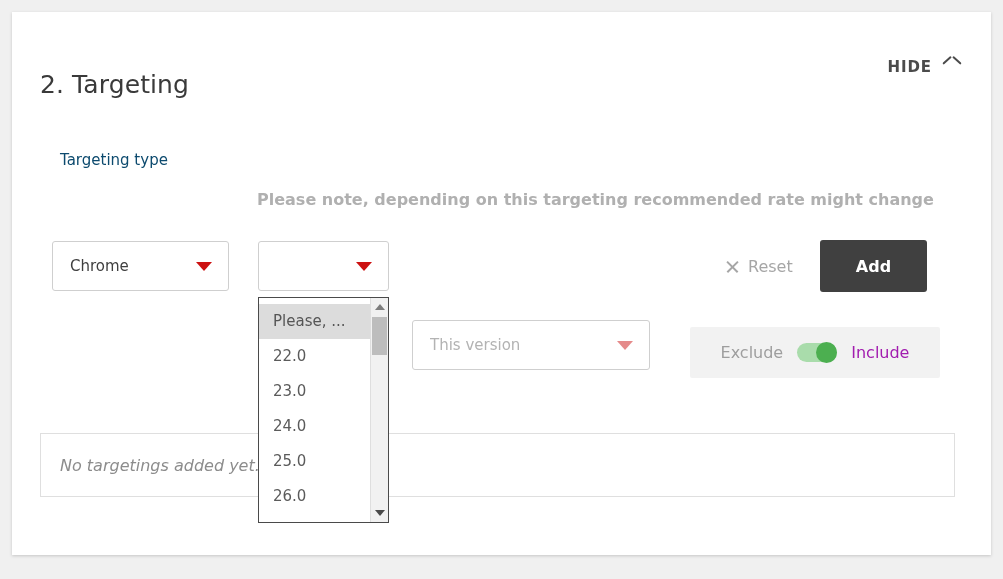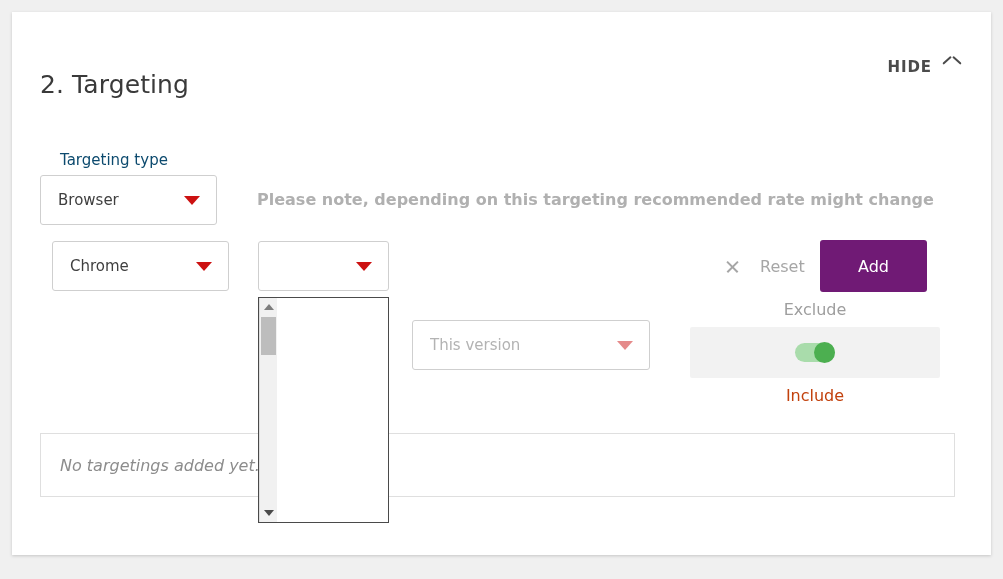--- a/index.html
+++ b/index.html
@@ -169,21 +169,21 @@
     height: 38px;
     background: #bdbdbd;
     cursor: grab;
   }
 
   
   .reset-button {
     position: absolute;
     display: flex;
     align-items: center;
-    gap: 20px;
+    gap: 8px;
     cursor: pointer;
     user-select: none;
   }
   .x-icon {
     position: relative;
     width: 15px;
     height: 15px;
   }
   .x-icon::before,
   .x-icon::after {
@@ -196,44 +196,44 @@
     background: #a6a6a6;
   }
   .x-icon::before { transform: rotate(45deg); }
   .x-icon::after  { transform: rotate(-45deg); }
   .reset-label {
     font-size: 16px;
     color: #a6a6a6;
   }
   .add-button {
     position: absolute;
-    background: #701a75;
+    background: #404040;
     color: #ffffff;
     border: none;
     border-radius: 3px;
     font-family: "DejaVu Sans", sans-serif;
     font-size: 16px;
     cursor: pointer;
     padding: 0;
+    font-weight: bold;
   }
 
   
   .incl-excl {
     position: absolute;
     background: #f2f2f2;
     display: flex;
     align-items: center;
     justify-content: center;
-    gap: 24px;
+    gap: 14px;
     border-radius: 2px;
-    flex-direction: column;
   }
   .ie-label { font-size: 16px; white-space: nowrap; }
   .ie-label.off { color: #9e9e9e; }
-  .ie-label.on  { color: #c2410c; }
+  .ie-label.on  { color: #a21caf; }
   .switch {
     position: relative;
     width: 40px;
     height: 19px;
     background: #a9dcab;
     border-radius: 10px;
     cursor: pointer;
     flex: 0 0 auto;
   }
   .switch .knob {
@@ -271,24 +271,20 @@
     <div class="page-title">2. Targeting</div>
 
     <div class="hide-toggle">
       <span class="hide-label">HIDE</span>
       <span class="chevron-up"></span>
     </div>
   </div>
 
   <div class="field-label" style="left:48px; top:139px;">Targeting type</div>
 
-  <div class="select-box" style="left:28px; top:163px; width:177px; height:50px;">
-    <span class="select-value">Browser</span>
-    <span class="select-arrow"></span>
-  </div>
 
   <div class="field-label" style="left:245px; top:178px; color:#b0b0b0; font-size:16px;font-weight:bold;">Please note, depending on this targeting recommended rate might change</div>
 
   <div class="select-box" style="left:40px; top:229px; width:177px; height:50px;">
     <span class="select-value">Chrome</span>
     <span class="select-arrow"></span>
   </div>
 
   <div class="select-box" style="left:246px; top:229px; width:131px; height:50px;">
     <span class="select-value"></span>
@@ -313,20 +309,28 @@
       <span class="knob"></span>
     </span>
     <span class="ie-label on">Include</span>
   </div>
 
   <div class="empty-box" style="left:28px; top:421px; width:915px; height:64px;">
     <span class="empty-text">No targetings added yet.</span>
   </div>
 
   <div class="dropdown-panel" style="left:246px; top:285px; width:131px; height:226px;">
+    <div class="dropdown-list">
+      <div class="dropdown-item selected">Please, ...</div>
+      <div class="dropdown-item">22.0</div>
+      <div class="dropdown-item">23.0</div>
+      <div class="dropdown-item">24.0</div>
+      <div class="dropdown-item">25.0</div>
+      <div class="dropdown-item">26.0</div>
+    </div>
     <div class="dropdown-scrollbar">
       <span class="sb-arrow up"></span>
       <span class="sb-thumb"></span>
       <span class="sb-arrow down"></span>
     </div>
   </div>
 
 </div>
 
 </body></html>

